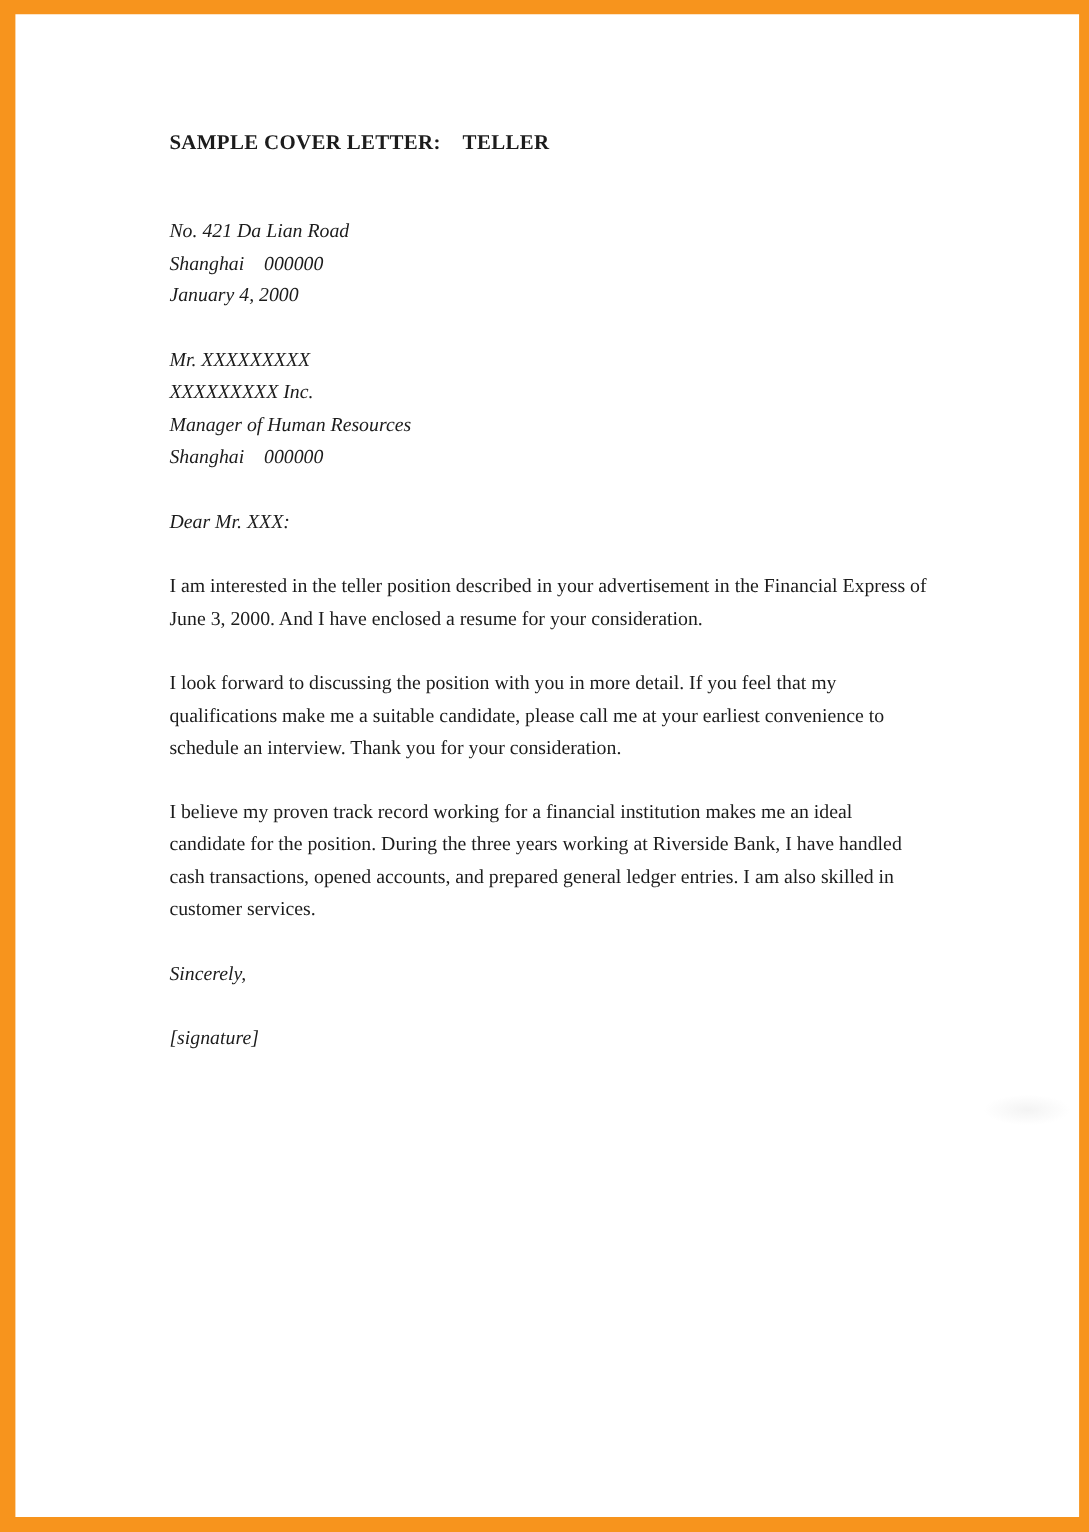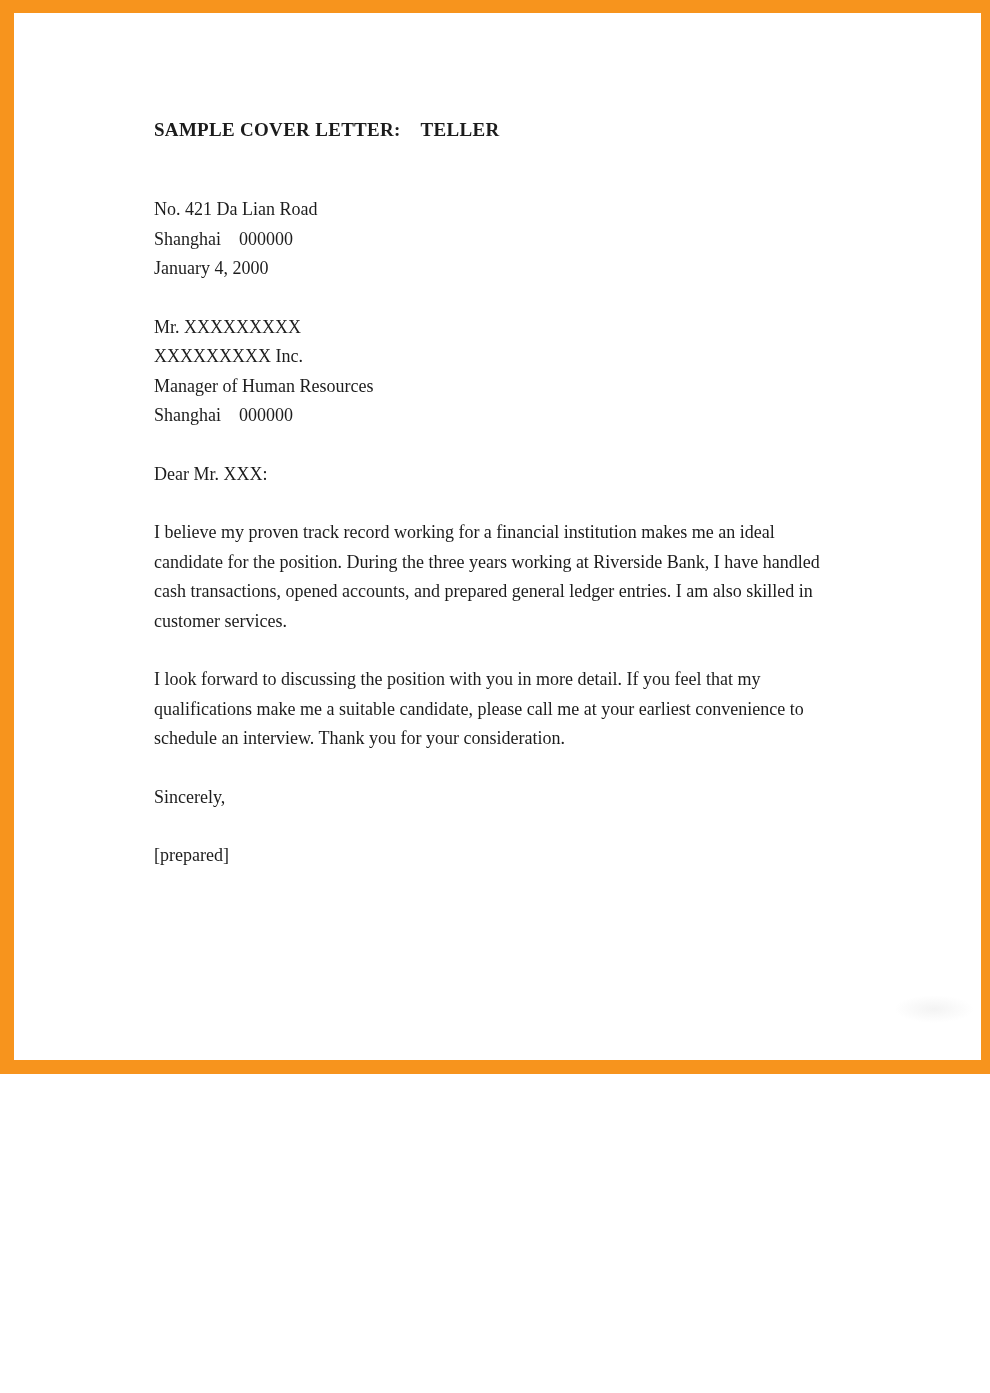--- a/index.html
+++ b/index.html
@@ -9,21 +9,21 @@
   }
   * { margin: 0; padding: 0; box-sizing: border-box; }
   html, body { width: 990px; height: 1393px; }
   body {
     font-family: "Liberation Serif", "DejaVu Serif", serif;
     background: var(--page);
     color: var(--text);
   }
   .frame {
     width: 990px;
-    height: 1074px;
+    height: 1393px;
     border-top: 13px solid var(--border);
     border-left: 14px solid var(--border);
     border-right: 9px solid var(--border);
     border-bottom: 14px solid var(--border);
     background: var(--page);
     position: relative;
     overflow: hidden;
   }
   .page-content {
     position: relative;
@@ -36,20 +36,21 @@
     font-weight: bold;
     line-height: 30px;
     letter-spacing: 0.3px;
     white-space: pre-wrap;
     margin-bottom: 50px;
   }
   .line {
     font-size: 18px;
     line-height: 29.5px;
     white-space: pre-wrap;
+    font-style: italic;
   }
   .block { margin-bottom: 29px; }
   .para {
     font-size: 18px;
     line-height: 29.5px;
     width: 692px;
     margin-bottom: 29px;
   }
   .watermark {
     position: absolute;
@@ -80,30 +81,31 @@
       <div class="line">Mr. XXXXXXXXX</div>
       <div class="line">XXXXXXXXX Inc.</div>
       <div class="line">Manager of Human Resources</div>
       <div class="line">Shanghai    000000</div>
     </div>
 
     <div class="block">
       <div class="line">Dear Mr. XXX:</div>
     </div>
 
+    <div class="para">I am interested in the teller position described in your advertisement in the Financial Express of June 3, 2000. And I have enclosed a resume for your consideration.</div>
+
+    <div class="para">I look forward to discussing the position with you in more detail. If you feel that my qualifications make me a suitable candidate, please call me at your earliest convenience to schedule an interview. Thank you for your consideration.</div>
 
     <div class="para">I believe my proven track record working for a financial institution makes me an ideal candidate for the position. During the three years working at Riverside Bank, I have handled cash transactions, opened accounts, and prepared general ledger entries. I am also skilled in customer services.</div>
-
-    <div class="para">I look forward to discussing the position with you in more detail. If you feel that my qualifications make me a suitable candidate, please call me at your earliest convenience to schedule an interview. Thank you for your consideration.</div>
 
     <div class="block">
       <div class="line">Sincerely,</div>
     </div>
 
     <div class="block">
-      <div class="line">[prepared]</div>
+      <div class="line">[signature]</div>
     </div>
 
 
 
     <div class="watermark"></div>
   </div>
 </div>
 
 </body></html>

